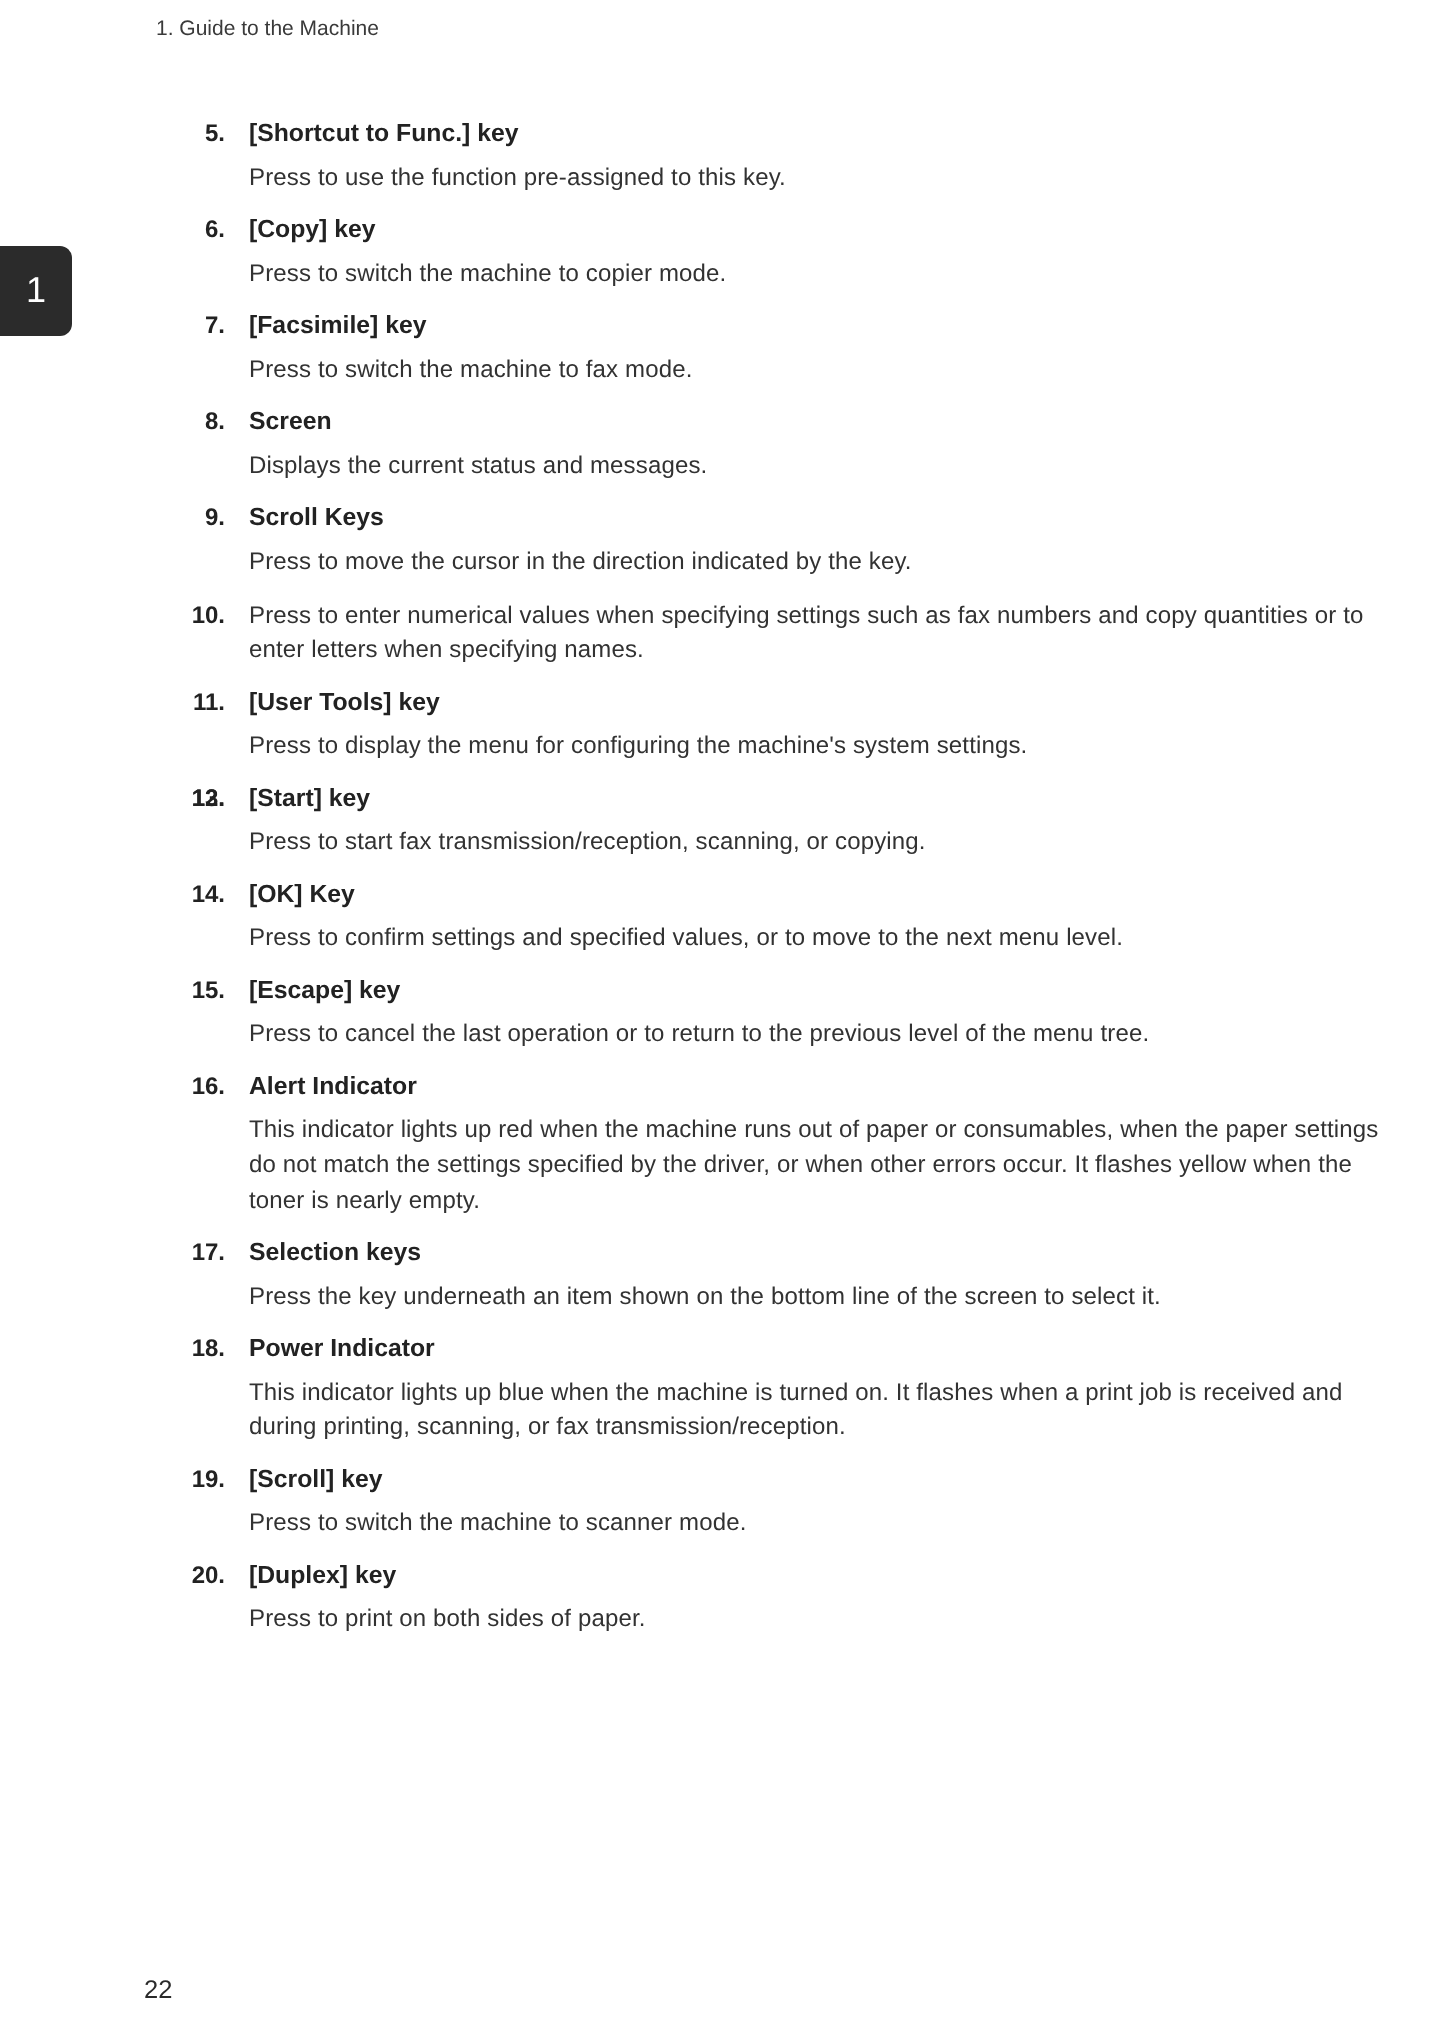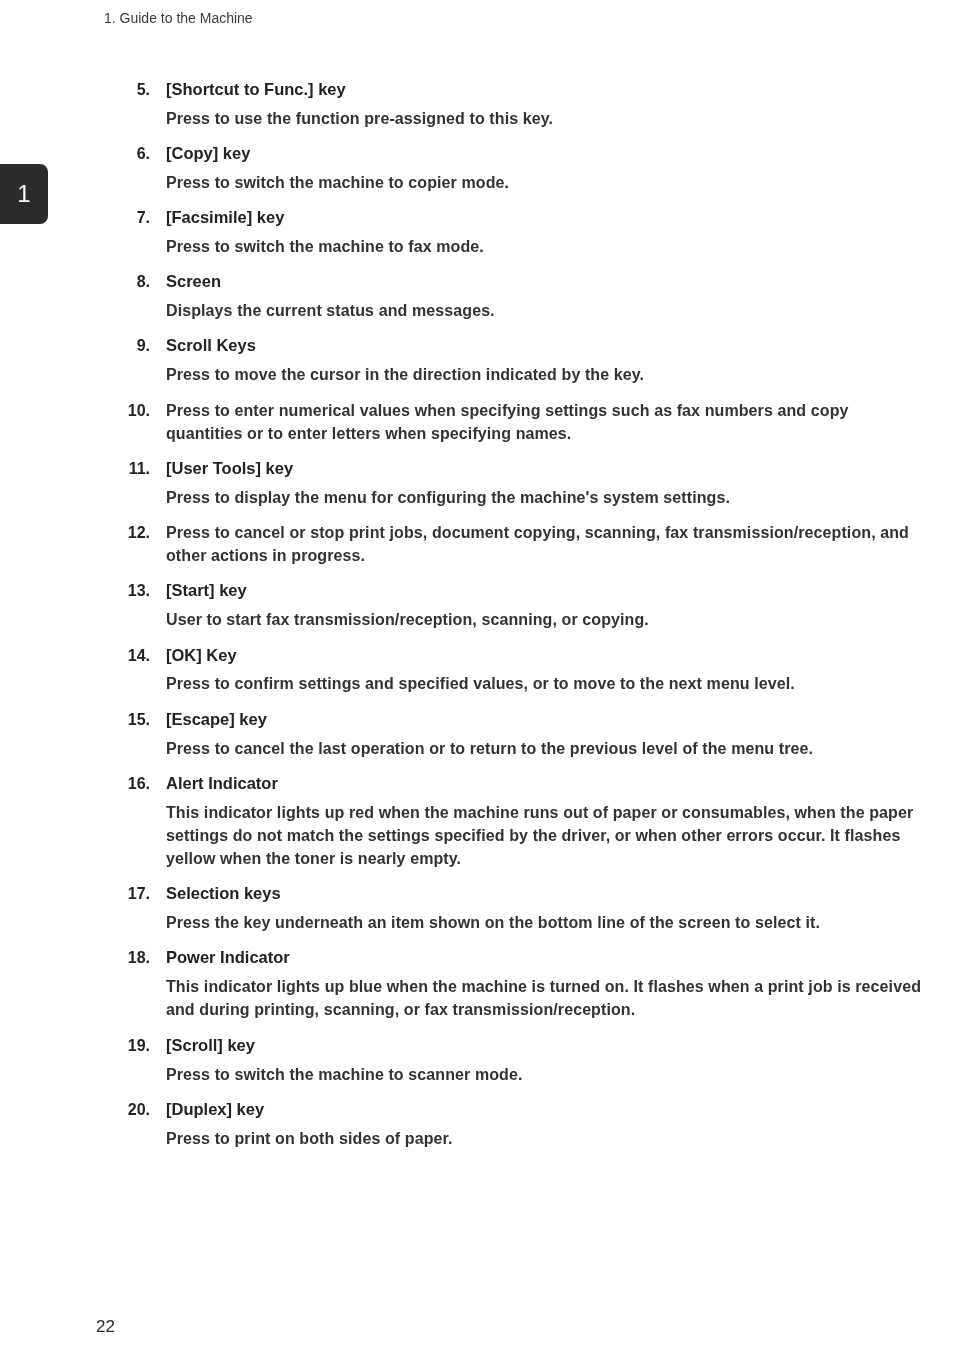--- a/index.html
+++ b/index.html
@@ -74,21 +74,21 @@
   .term {
     font-weight: 600;
     font-size: 16.5px;
     color: #222;
     margin-bottom: 5px;
   }
   .desc {
     font-size: 16px;
     color: #323232;
     margin-bottom: 12px;
-    font-weight: 700;
+    font-weight: 400;
     letter-spacing: 0.1px;
   }
   .page-number {
     position: absolute;
     left: 96px;
     bottom: 20px;
     font-size: 17px;
     color: #2a2a2a;
     margin-top: 11px;
   }
@@ -127,25 +127,24 @@
           <div class="desc">Press to move the cursor in the direction indicated by the key.</div>
         </li>
         <li>
           <div class="desc">Press to enter numerical values when specifying settings such as fax numbers and copy quantities or to enter letters when specifying names.</div>
         </li>
         <li>
           <div class="term">[User Tools] key</div>
           <div class="desc">Press to display the menu for configuring the machine's system settings.</div>
         </li>
         <li>
-          <div class="desc">Press to cancel or stop print jobs, document copying, scanning, fax transmission/reception, and other actions in progress.</div>
         </li>
         <li>
           <div class="term">[Start] key</div>
-          <div class="desc">User to start fax transmission/reception, scanning, or copying.</div>
+          <div class="desc">Press to start fax transmission/reception, scanning, or copying.</div>
         </li>
         <li>
           <div class="term">[OK] Key</div>
           <div class="desc">Press to confirm settings and specified values, or to move to the next menu level.</div>
         </li>
         <li>
           <div class="term">[Escape] key</div>
           <div class="desc">Press to cancel the last operation or to return to the previous level of the menu tree.</div>
         </li>
         <li>

